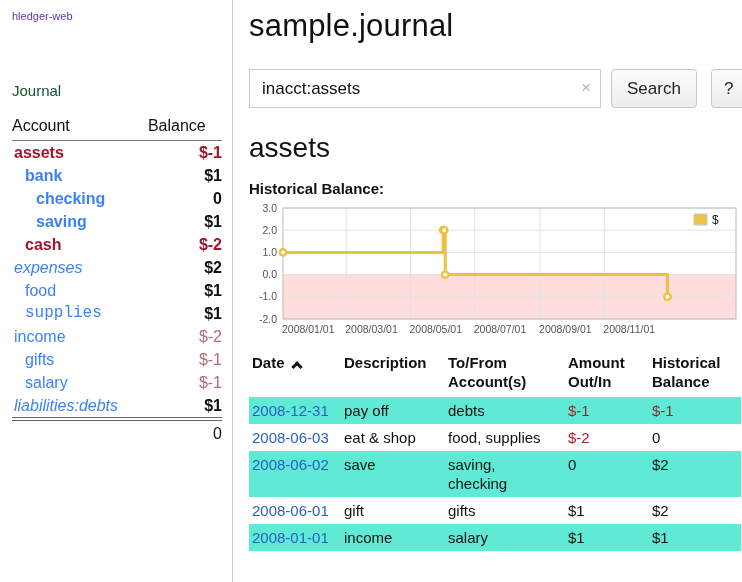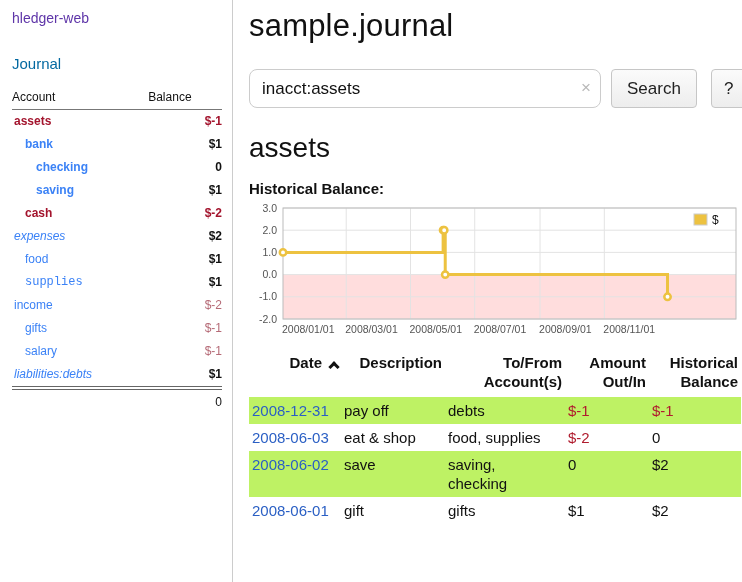--- a/index.html
+++ b/index.html
@@ -5,57 +5,57 @@
   *{box-sizing:border-box;margin:0;padding:0}
   body{
     width:742px;height:582px;overflow:hidden;background:#fff;color:#111;
     font-family:"Liberation Sans","DejaVu Sans",sans-serif;font-size:15px;
   }
   a{text-decoration:none;cursor:pointer}
   .page{display:flex;height:100%}
 
   
   .sidebar{width:233px;min-width:233px;border-right:1px solid #ccc;padding:10px 10px 0 12px}
-  .app-link{display:block;color:#5e35a8;font-size:14px}
-  .journal-link{display:block;color:#0369a1;font-size:15px;margin-top:29px}
-  table.accounts{width:100%;border-collapse:collapse;margin-top:16px;font-size:12px}
+  .app-link{display:block;color:#5e35a8;font-size:11px}
+  .journal-link{display:block;color:#14532d;font-size:15px;margin-top:60px}
+  table.accounts{width:100%;border-collapse:collapse;margin-top:16px;font-size:16px}
   .accounts th{font-weight:normal;text-align:left;border-bottom:1px solid #777;padding:2px 0 5px}
   .accounts th.bal-h{}
   .accounts td{padding:2px 0;line-height:19px}
   .acct{color:#3b82f6}
   .acct.neg{color:#a3142d}
   .acct.bold{font-weight:bold}
   .bal{text-align:right;font-weight:bold}
   .bal.negative-bold{color:#a3142d}
   .bal.negative-muted{color:#b56a76;font-weight:normal}
   .accounts tfoot td{border-top:4px double #666;text-align:right;padding-top:3px}
 
   
   .main{flex:1;padding:4px 4px 0 16px}
   h1.title{font-size:31px;font-weight:500;margin-top:4px;letter-spacing:.2px}
   .search-row{display:flex;align-items:center;margin-top:25px}
   .search-wrap{position:relative;width:352px}
-  .search-input{width:100%;height:39px;font-size:17px;border:1px solid #ccc;border-radius:8px;
+  .search-input{width:100%;height:39px;font-size:17px;border:1px solid #ccc;border-radius:0;
     padding:0 32px 0 12px;color:#111;font-family:inherit}
   .clear-icon{position:absolute;right:10px;top:10px;color:#b9b9b9;font-size:17px;line-height:18px;cursor:pointer}
   .btn{height:39px;margin-left:10px;padding:0 15px;font-size:17px;color:#222;cursor:pointer;
     background:linear-gradient(#fbfbfb,#ededed);border:1px solid #c6c6c6;border-radius:4px;font-family:inherit}
   .btn-help{margin-left:14px;padding:0 12px}
   h2.acct-heading{font-size:28px;font-weight:500;margin-top:24px}
   .chart-label{font-size:15px;font-weight:bold;margin:16px 0 6px}
   #chart{width:492px;height:138px}
   .tick{font-size:10.5px;fill:#545454}
   .legend-label{font-size:12px;fill:#111}
 
   
   table.txns{border-collapse:collapse;table-layout:fixed;width:492px;margin-top:10px;font-size:15px}
-  .txns th{font-weight:bold;text-align:right;vertical-align:top;padding:2px 3px 6px;line-height:19px}
+  .txns th{font-weight:bold;text-align:left;vertical-align:top;padding:2px 3px 6px;line-height:19px}
   .txns th.num,.txns td.num{}
   .txns td{padding:4px 3px;vertical-align:top;line-height:19px}
-  .txns tr.shaded{background:#bef264}
+  .txns tr.shaded{background:#5eead4}
   .date-link{color:#2a5fc4}
   .txns td.negative{color:#b01c2e}
   .accounts-cell{white-space:pre-line}
   .chev{display:inline-block;width:8px;height:8px;border-top:3px solid #111;border-left:3px solid #111;
     transform:rotate(45deg);margin-left:8px;position:relative;top:3px}
 </style>
 </head>
 <body>
 
 <div class="page">
@@ -224,16 +224,23 @@
             <td class="num">0</td>
             <td class="num">$2</td>
           </tr>
           <tr>
             <td><a class="date-link">2008-06-01</a></td>
             <td>gift</td>
             <td class="accounts-cell">gifts</td>
             <td class="num">$1</td>
             <td class="num">$2</td>
           </tr>
+          <tr class="shaded">
+            <td><a class="date-link">2008-01-01</a></td>
+            <td>income</td>
+            <td class="accounts-cell">salary</td>
+            <td class="num">$1</td>
+            <td class="num">$1</td>
+          </tr>
         </tbody>
     </table>
   </main>
 </div>
 
 </body></html>

